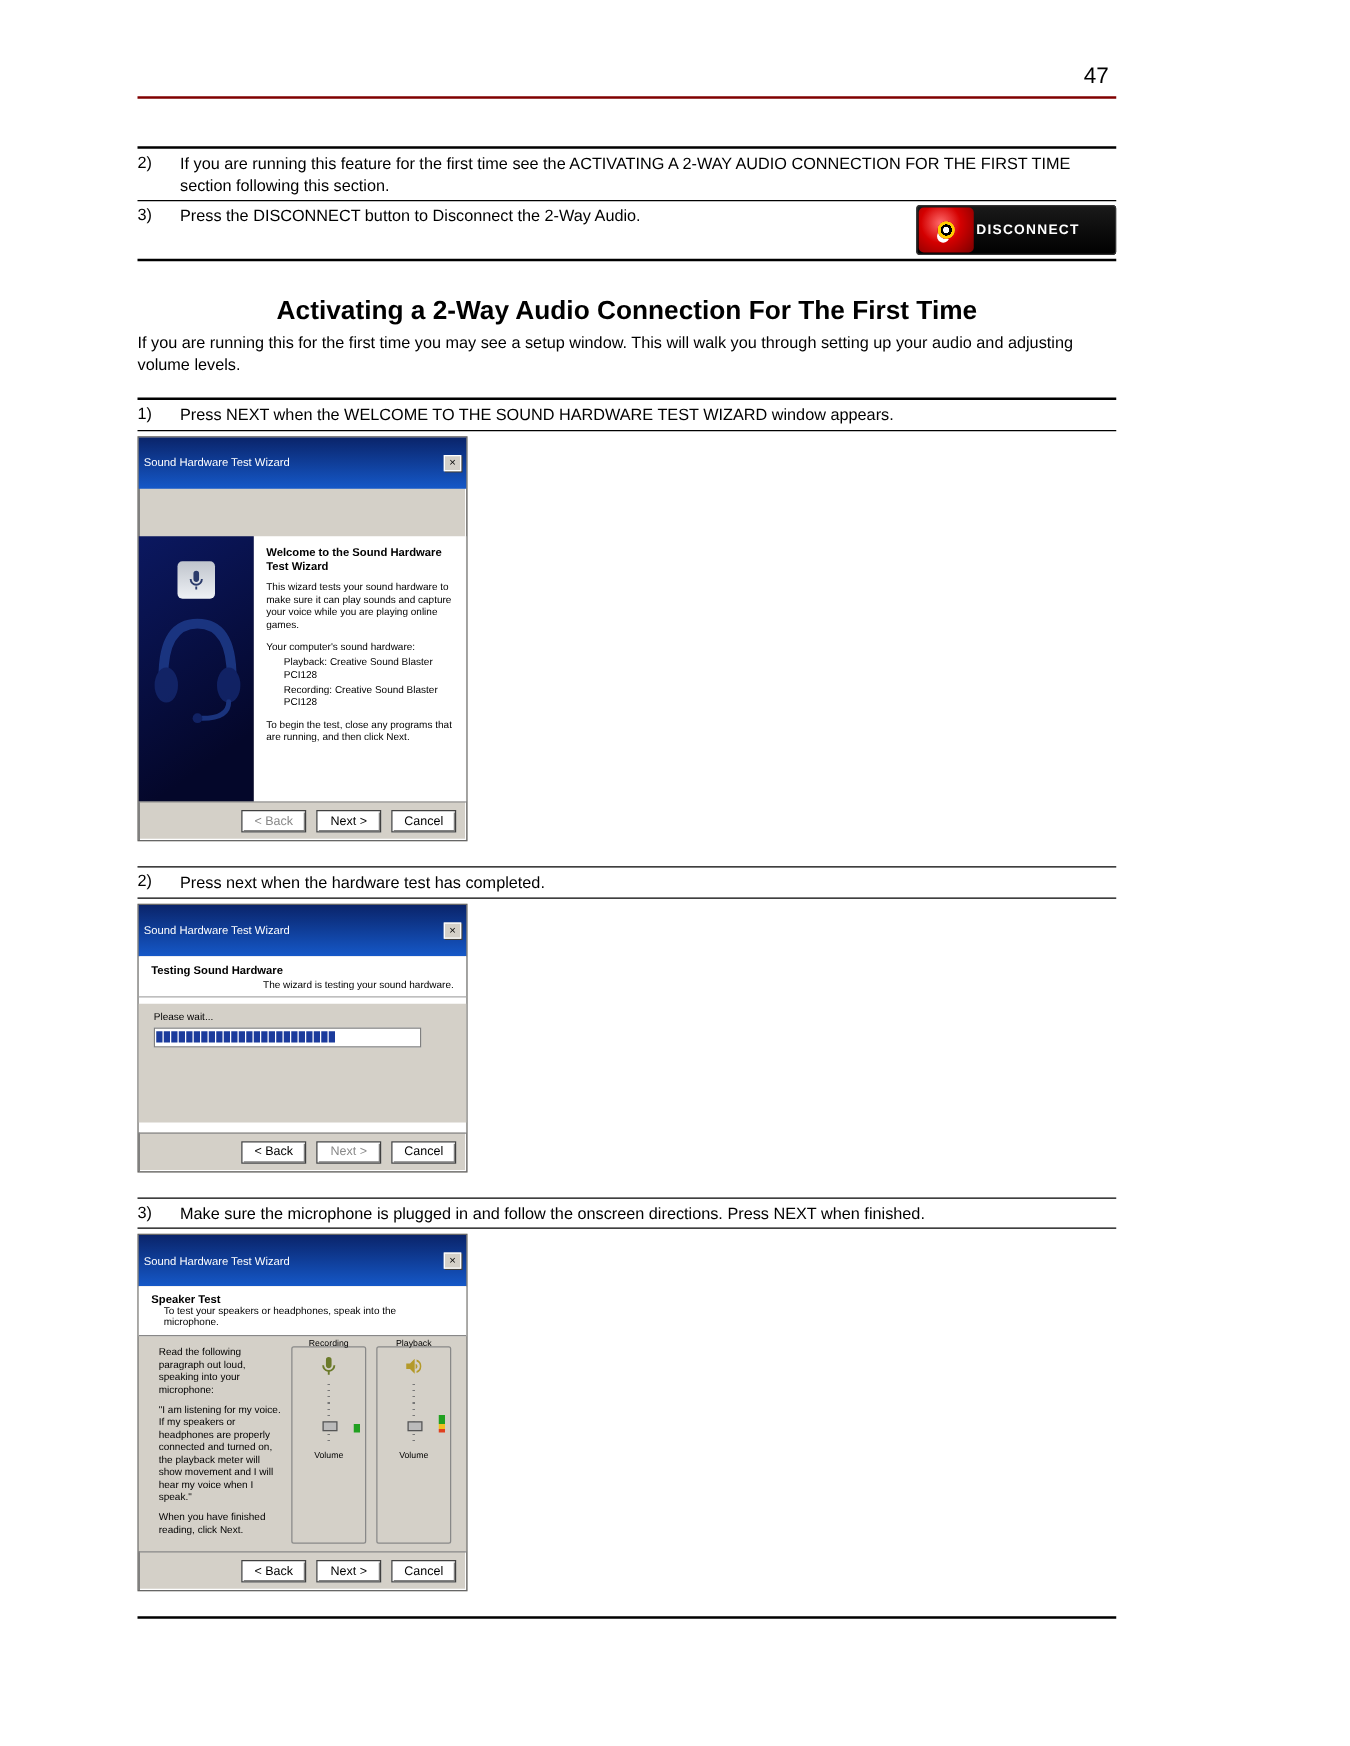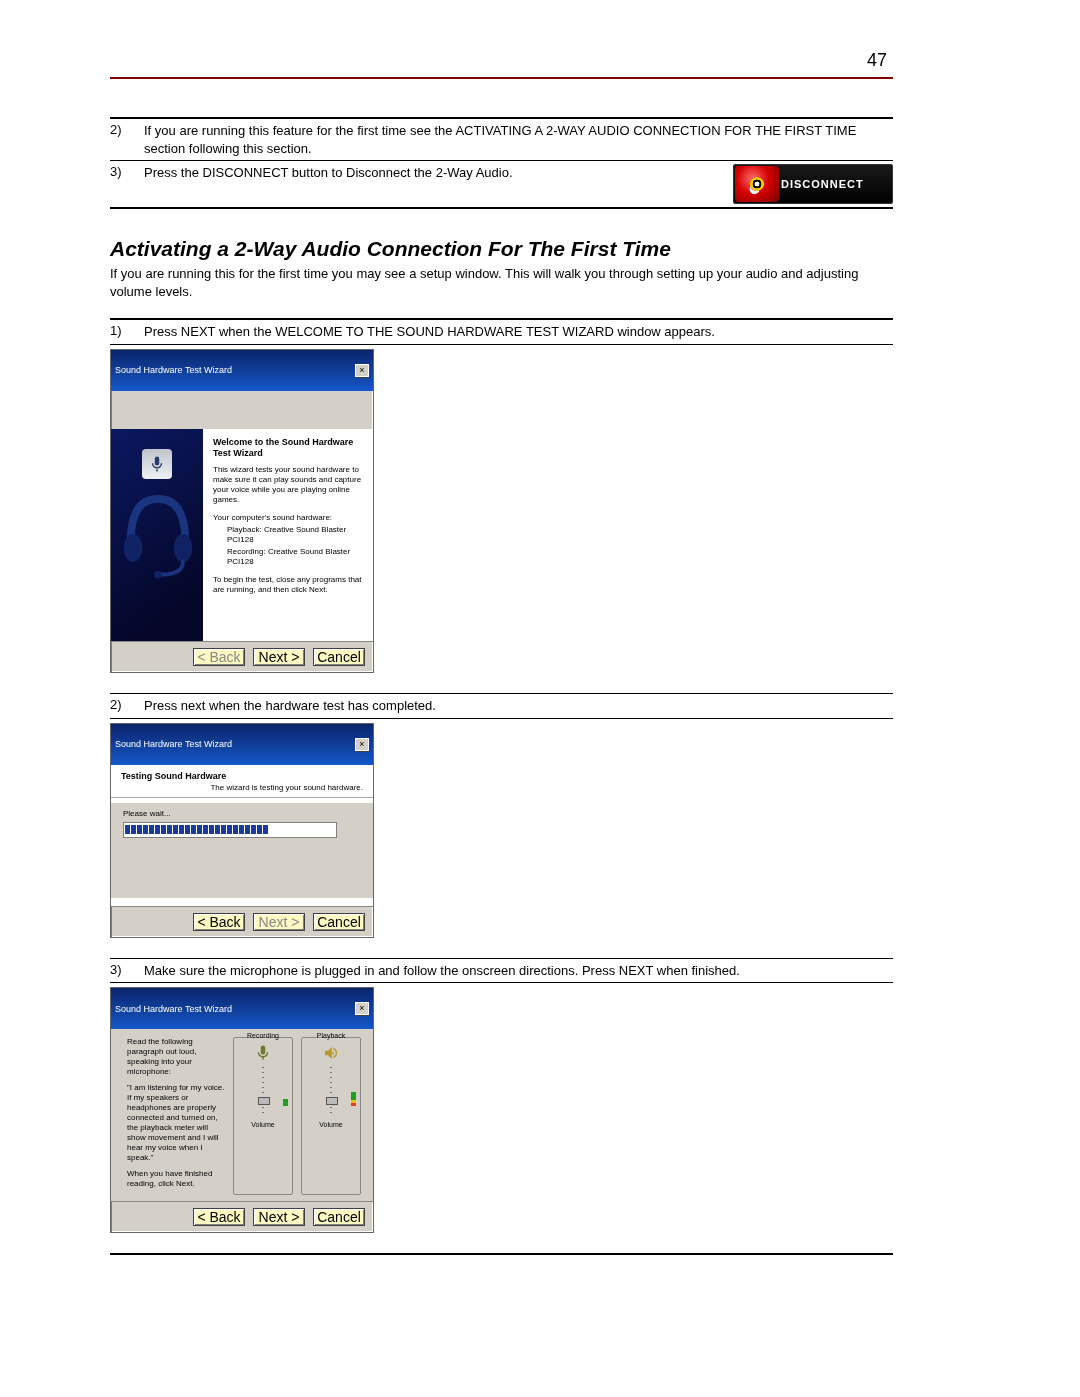--- a/index.html
+++ b/index.html
@@ -66,24 +66,24 @@
     content: "";
     position: absolute; left: 50%; top: 50%;
     width: 14px; height: 14px; margin: -7px 0 0 -7px;
     background: radial-gradient(circle, #fff 0 25%, #000 26% 45%, #ffcc00 46% 70%, #d40000 71% 100%);
     border-radius: 50%;
     transform: rotate(-20deg);
     box-shadow: -4px 4px 0 -2px #fff;
   }
   .section-title {
     font-family: Arial, sans-serif;
-    font-style: italic;
     font-weight: bold;
     font-size: 21px;
     margin: 28px 0 4px 0;
+    text-align: center;
   }
   .section-intro {
     line-height: 1.35;
     margin: 3px 0 18px 0;
   }
   
   .wiz {
     width: 262px;
     background: #d4d0c8;
     border: 1px solid #666;
@@ -132,22 +132,22 @@
   }
   .wiz-main .wtitle { font-weight: bold; font-size: 9px; margin-bottom: 6px; }
   .wiz-main .mono-item { margin: 2px 0 2px 14px; }
   .wiz-footer {
     border-top: 1px solid #888;
     padding: 6px 8px;
     display: flex; justify-content: flex-end; gap: 8px;
   }
   .wbtn {
     width: 50px; height: 16px;
-    font-size: 14px;
-    background: #fef9c3;
+    font-size: 10px;
+    background: #ffffff;
     border: 1px solid #404040;
     box-shadow: 1px 1px 0 #fff inset, -1px -1px 0 #808080 inset;
     display: flex; align-items: center; justify-content: center; text-align: center;
   }
   .wbtn.disabled { color: #888; }
   
   .wiz2-body {
     background: #fff;
     padding: 6px 10px 8px 10px;
     font-size: 8px;
@@ -354,20 +354,24 @@
     <div class="list-text">Make sure the microphone is plugged in and follow the onscreen directions. Press NEXT when finished.</div>
   </div>
   <hr class="thin-rule">
 
   <div class="wiz">
     <div class="wiz-title">
       <span>Sound Hardware Test Wizard</span>
       <div class="wiz-close">×</div>
     </div>
     <div class="wiz3-body">
+      <div class="wiz3-white">
+        <div style="font-weight:bold;font-size:9px">Speaker Test</div>
+        <div style="margin-left:10px">To test your speakers or headphones, speak into the microphone.</div>
+      </div>
       <div class="wiz3-inner">
         <div class="wiz3-left">
           <p>Read the following paragraph out loud, speaking into your microphone:</p>
           <p>"I am listening for my voice. If my speakers or headphones are properly connected and turned on, the playback meter will show movement and I will hear my voice when I speak."</p>
           <p>When you have finished reading, click Next.</p>
         </div>
         <div class="grp">
           <div class="grp-title">Recording</div>
           <svg class="mic-icon" viewBox="0 0 24 24">
               <path fill="#6b7a2a" d="M12 2a3 3 0 013 3v6a3 3 0 11-6 0V5a3 3 0 013-3zm5 9a5 5 0 01-10 0H5a7 7 0 006 6.9V21h2v-3.1A7 7 0 0019 11h-2z"></path>

